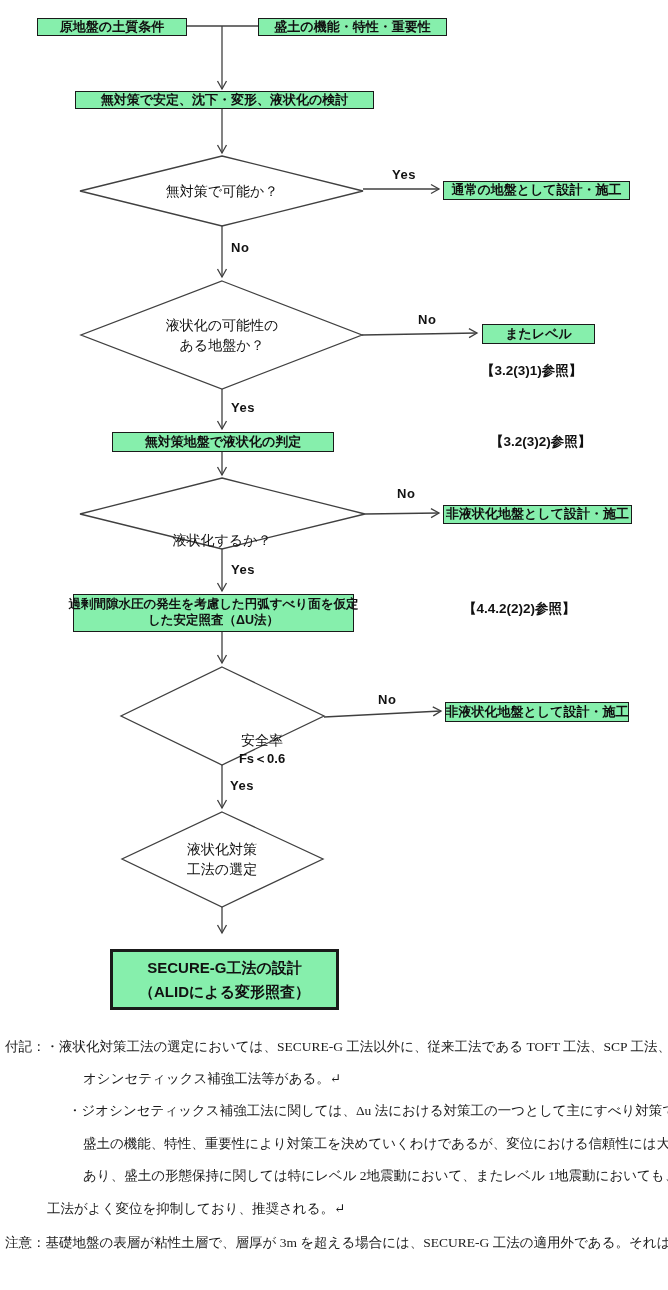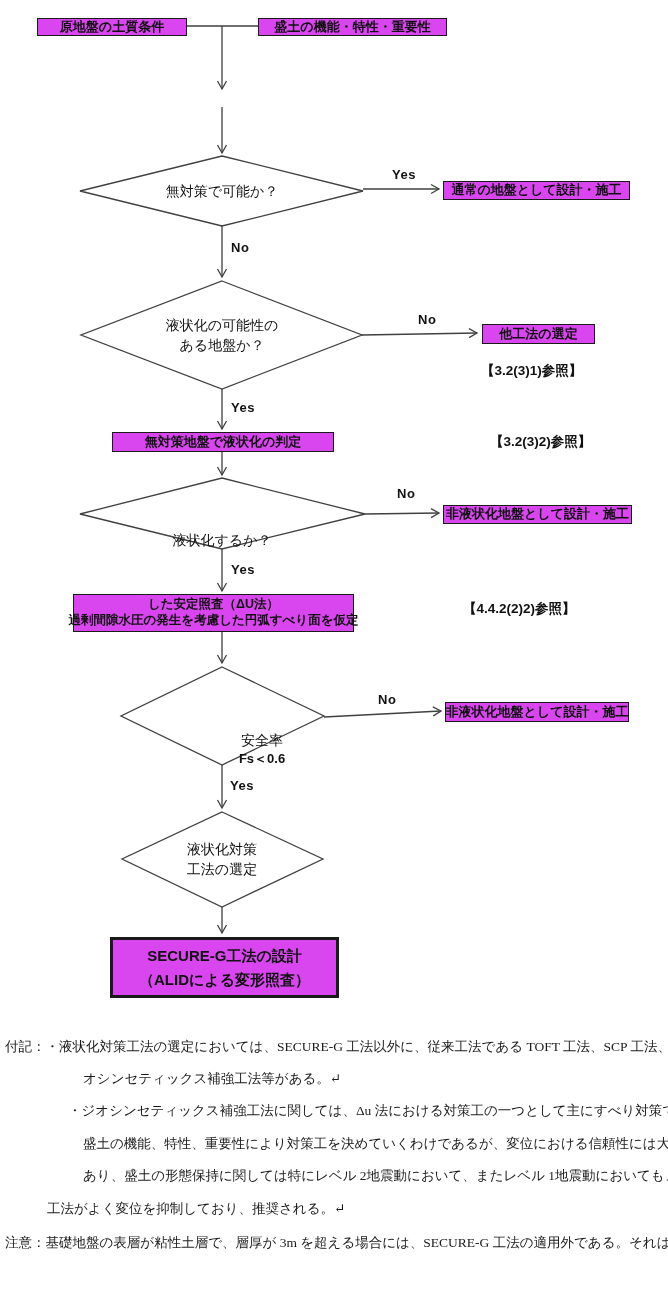--- a/index.html
+++ b/index.html
@@ -1,22 +1,22 @@
 <!DOCTYPE html>
 <html><head>
 <meta charset="utf-8">
 <style>
   html,body{margin:0;padding:0;background:#fff;}
   #page{position:relative;width:668px;height:1290px;background:#fff;overflow:hidden;
         font-family:"Liberation Sans","DejaVu Sans",sans-serif;color:#111;}
   #wires{position:absolute;left:0;top:0;z-index:1;}
-  .box{position:absolute;z-index:2;background:#d946ef;border:1px solid #1a1a1a;
+  .box{position:absolute;z-index:2;background:#86efac;border:1px solid #1a1a1a;
        display:flex;align-items:center;justify-content:center;text-align:center;
        font-weight:bold;font-size:13px;line-height:1.25;white-space:nowrap;}
-  .box.thick{border-width:3px;font-size:15px;line-height:1.55;}
+  .box.thick{border-width:3px;font-size:15px;line-height:1.55;margin-top:12px;}
   .dlabel{position:absolute;z-index:3;transform:translate(-50%,-50%);
           text-align:center;font-size:14px;font-weight:normal;line-height:1.45;white-space:nowrap;}
   .dlabel .bold-ln{font-weight:bold;font-size:13px;}
   .yn{position:absolute;z-index:3;font-weight:bold;font-size:13px;letter-spacing:0.5px;white-space:nowrap;}
   .ref{position:absolute;z-index:3;font-weight:bold;font-size:13.5px;white-space:nowrap;}
   .note{position:absolute;z-index:3;font-family:"Liberation Serif","DejaVu Serif",serif;
         font-size:13.5px;color:#1a1a1a;white-space:nowrap;}
   .ln{display:block;}
 </style>
 </head>
@@ -50,33 +50,34 @@
       <polygon fill="#ffffff" points="222,478 365,514 222,549 80,514"></polygon>
       <polygon fill="#ffffff" points="222,667 324,716 222,765 121,716"></polygon>
       <polygon fill="#ffffff" points="222,812 323,859 222,907 122,859"></polygon>
     </g>
   </svg>
 
   <div class="box" style="left:37px;top:18px;width:148px;height:16px;">原地盤の土質条件</div>
 
   <div class="box" style="left:258px;top:18px;width:187px;height:16px;">盛土の機能・特性・重要性</div>
 
+  <div class="box" style="left:75px;top:91px;width:297px;height:16px;">無対策で安定、沈下・変形、液状化の検討</div>
 
   <div class="box" style="left:443px;top:181px;width:185px;height:17px;">通常の地盤として設計・施工</div>
 
-  <div class="box" style="left:482px;top:324px;width:111px;height:18px;">他工法の選定</div>
+  <div class="box" style="left:482px;top:324px;width:111px;height:18px;">またレベル</div>
 
   <div class="box" style="left:112px;top:432px;width:220px;height:18px;">無対策地盤で液状化の判定</div>
 
   <div class="box" style="left:443px;top:505px;width:187px;height:17px;">非液状化地盤として設計・施工</div>
 
   <div class="box" style="left:73px;top:594px;width:279px;height:36px;font-size:12.5px;">
     <span>
+      <span class="ln">過剰間隙水圧の発生を考慮した円弧すべり面を仮定</span>
       <span class="ln">した安定照査（ΔU法）</span>
-      <span class="ln">過剰間隙水圧の発生を考慮した円弧すべり面を仮定</span>
     </span>
   </div>
 
   <div class="box" style="left:445px;top:702px;width:182px;height:18px;">非液状化地盤として設計・施工</div>
 
   <div class="box thick" style="left:110px;top:937px;width:223px;height:55px;">
     <span>
       <span class="ln">SECURE-G工法の設計</span>
       <span class="ln">（ALIDによる変形照査）</span>
     </span>

